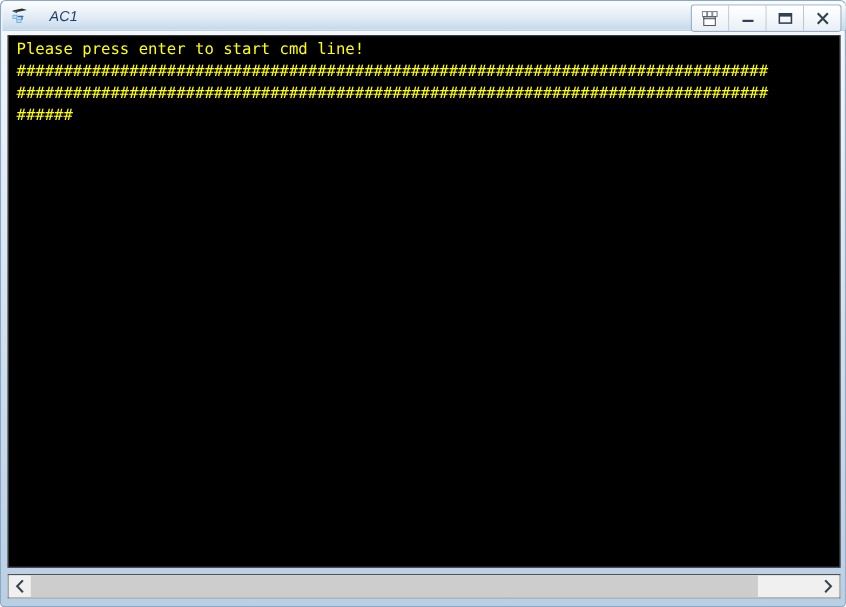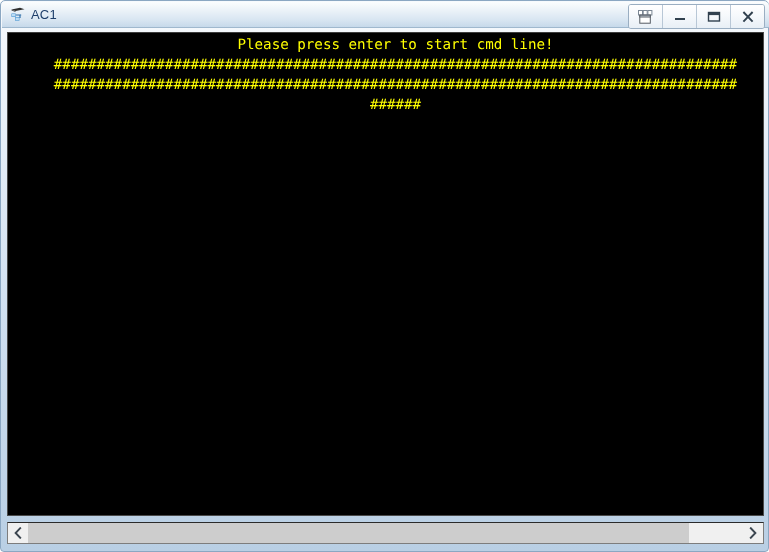--- a/index.html
+++ b/index.html
@@ -37,21 +37,22 @@
     background: linear-gradient(to bottom, #fbfdfe 0%, #f1f6fa 22%, #d9e6f2 70%, #c6d9ea 100%);
     border-radius: 4px 4px 0 0;
     border-bottom: 1px solid #9fb8ce;
   }
   .title-left {
     position: absolute;
     left: 7px; top: 0;
     height: 26px;
     display: flex;
     align-items: center;
-    gap: 4px;
+    gap: 18px;
+    font-style: italic;
   }
   .app-icon {
     width: 18px;
     height: 18px;
     position: relative;
     flex: 0 0 auto;
   }
   .app-icon svg { display: block; }
   .title-text {
     font-family: "Liberation Sans", sans-serif;
@@ -99,24 +100,23 @@
     border-top-color: #3d3d3d;
     background: #000000;
     overflow: hidden;
   }
   .term-screen {
     position: absolute;
     left: 0; top: 0;
     width: 100%;
     height: 100%;
     background: #000000;
-    padding: 2px 0 0 20px;
-    box-sizing: border-box;
-    overflow: hidden;
-    text-align: center;
+    padding: 2px 0 0 7px;
+    box-sizing: border-box;
+    overflow: hidden;
   }
   .term-line {
     font-family: "DejaVu Sans Mono", "Liberation Mono", monospace;
     font-size: 14.2px;
     line-height: 20px;
     color: #ffff00;
     white-space: pre;
     letter-spacing: 0px;
     text-rendering: geometricPrecision;
   }

